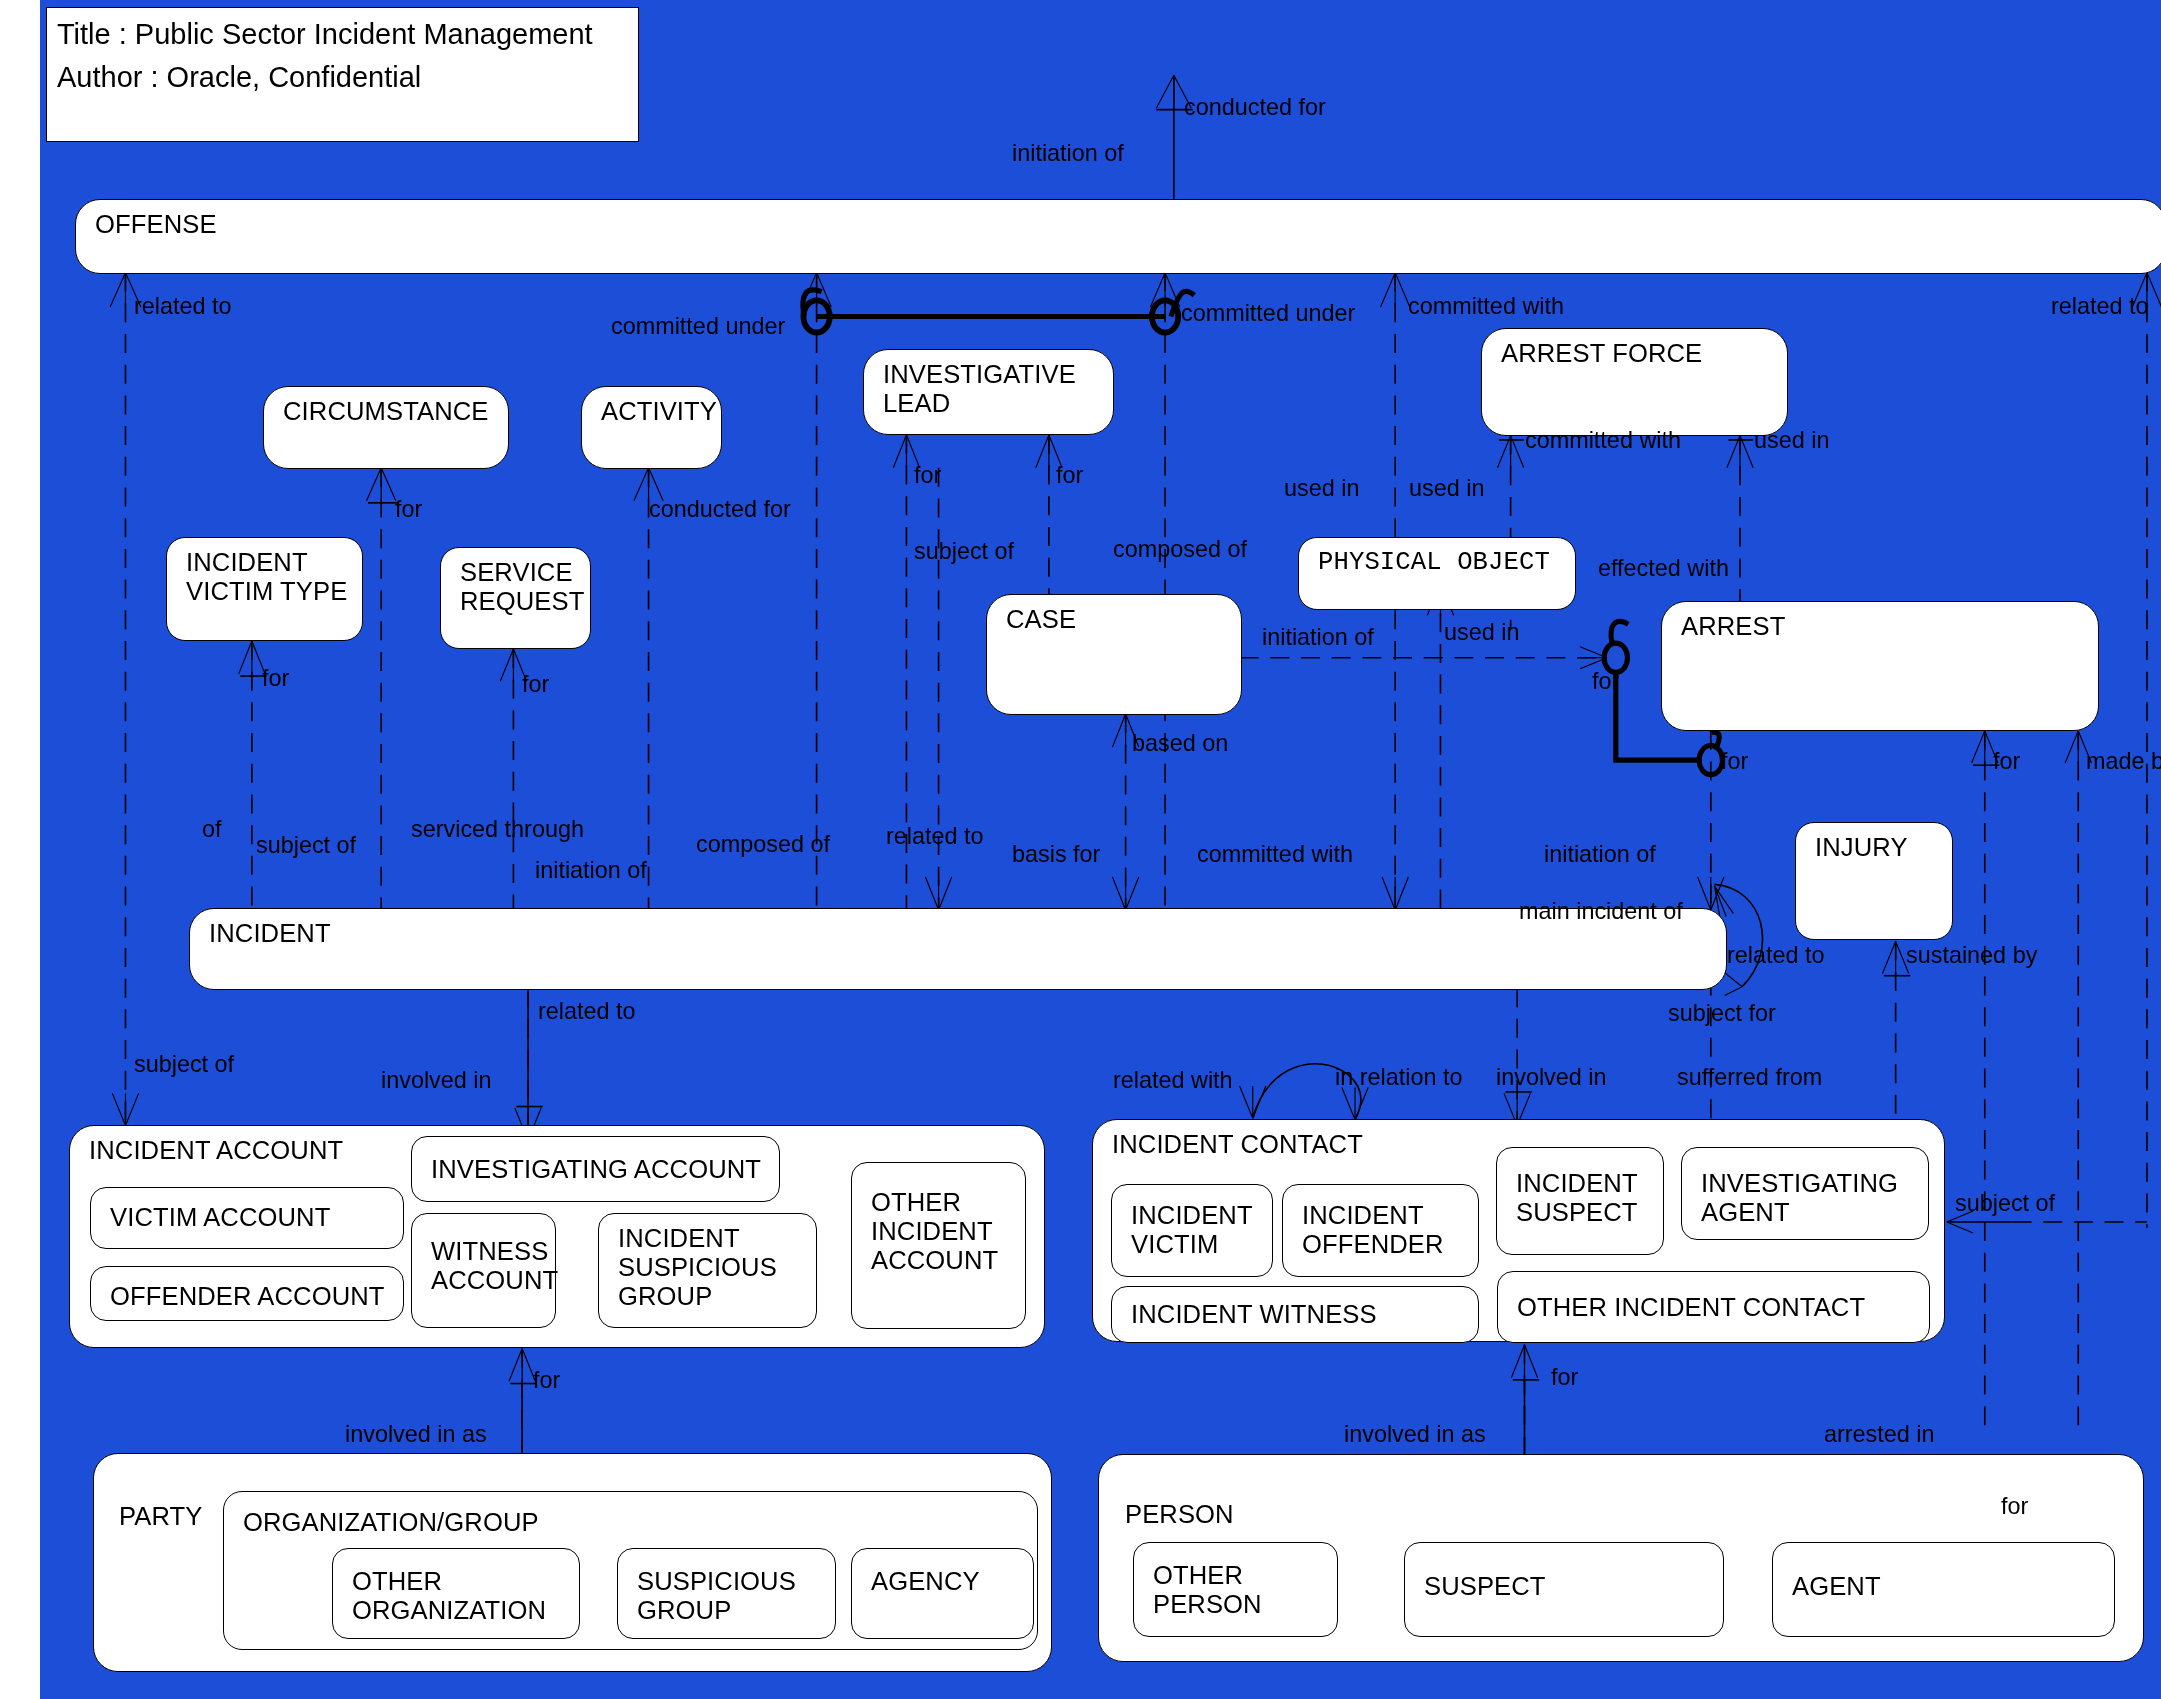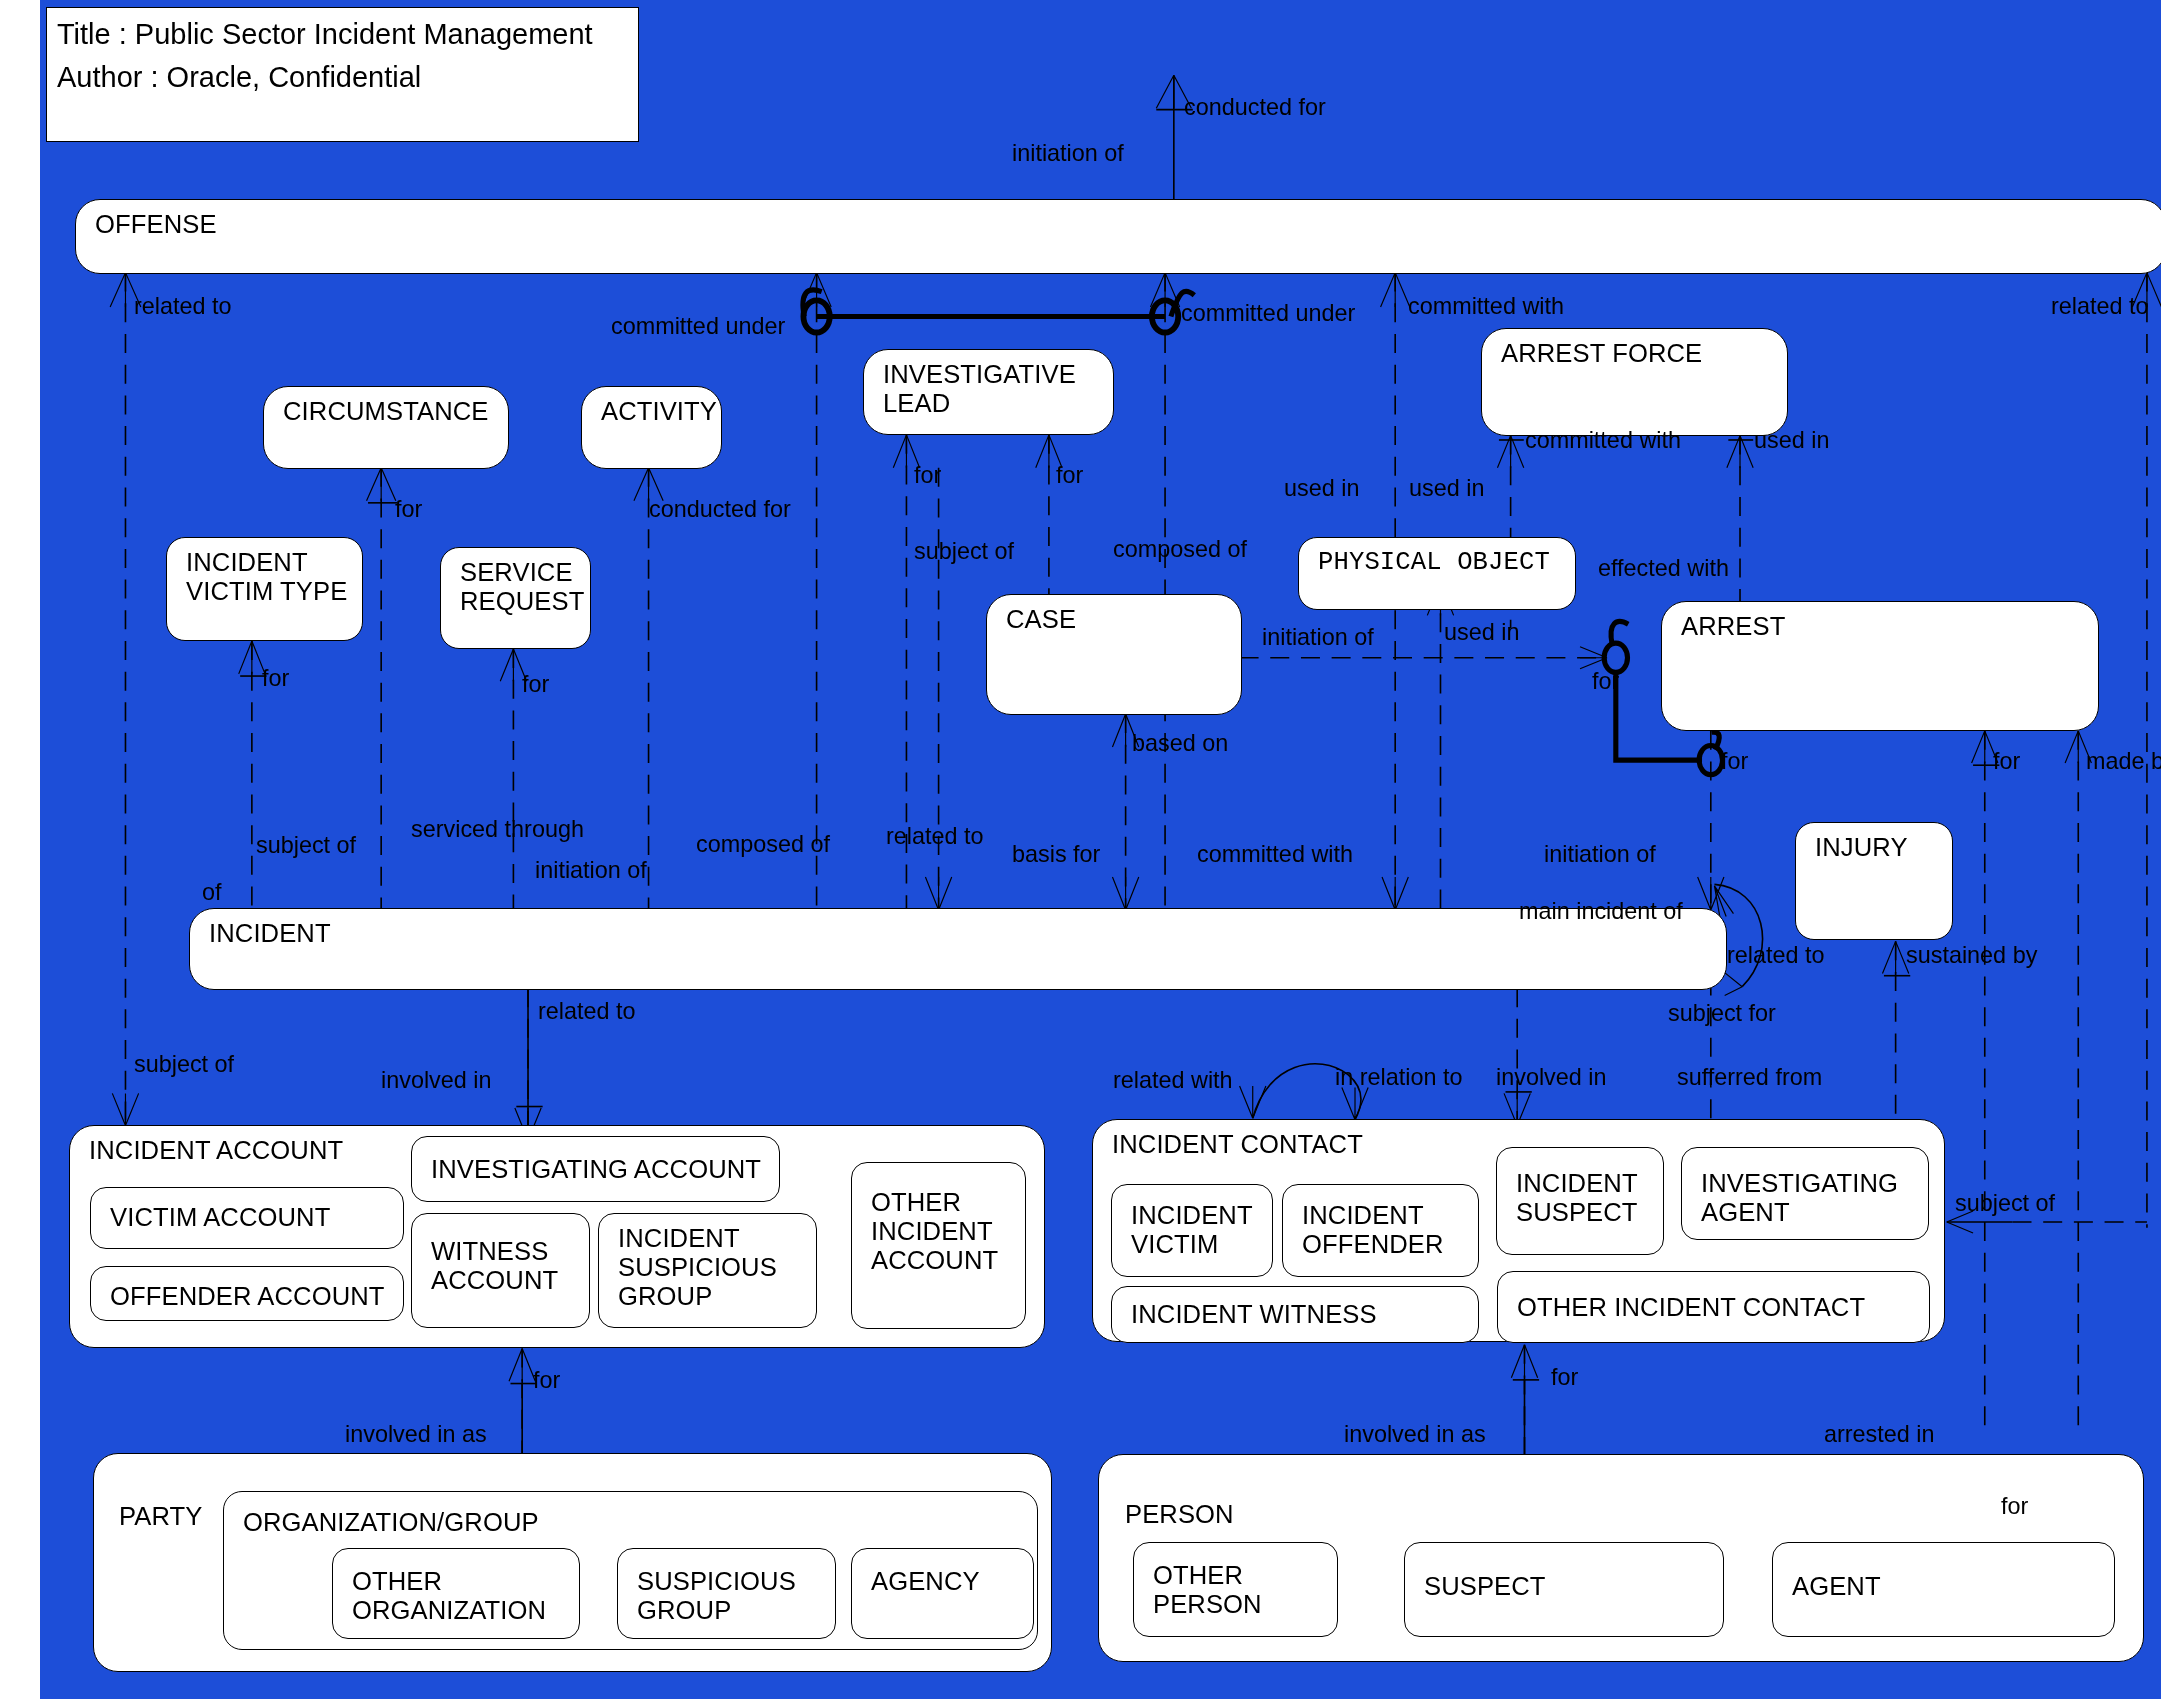--- a/index.html
+++ b/index.html
@@ -259,21 +259,21 @@
   </div>
   <div class="ent tiny" style="left:50px;top:1187px;width:314px;height:62px;">
     <span class="name" style="top:14.6px">VICTIM ACCOUNT</span>
   </div>
   <div class="ent tiny" style="left:50px;top:1266px;width:314px;height:55px;">
     <span class="name" style="top:14.6px">OFFENDER ACCOUNT</span>
   </div>
   <div class="ent tiny" style="left:371px;top:1136px;width:369px;height:66px;">
     <span class="name" style="top:17.5px">INVESTIGATING ACCOUNT</span>
   </div>
-  <div class="ent tiny" style="left:371px;top:1213px;width:179px;height:115px;">
+  <div class="ent tiny" style="left:371px;top:1213px;width:145px;height:115px;">
     <span class="name" style="top:23.4px">WITNESS
 ACCOUNT</span>
   </div>
   <div class="ent tiny" style="left:558px;top:1213px;width:219px;height:115px;">
     <span class="name" style="top:10.2px">INCIDENT
 SUSPICIOUS
 GROUP</span>
   </div>
   <div class="ent tiny" style="left:811px;top:1162px;width:175px;height:167px;">
     <span class="name" style="top:25px">OTHER
@@ -365,21 +365,21 @@
   <span class="lbl" style="left:1558px;top:556px;">effected with</span>
 
   <span class="lbl" style="left:1222px;top:625px;">initiation of</span>
   <span class="lbl" style="left:1404px;top:620px;">used in</span>
   <span class="lbl" style="left:1552px;top:669px;">for</span>
   <span class="lbl" style="left:1092px;top:731px;">based on</span>
   <span class="lbl" style="left:1681px;top:749px;">for</span>
   <span class="lbl" style="left:1953px;top:749px;">for</span>
   <span class="lbl" style="left:2046px;top:749px;">made by</span>
 
-  <span class="lbl" style="left:162px;top:880px;">of</span>
+  <span class="lbl" style="left:162px;top:817px;">of</span>
   <span class="lbl" style="left:216px;top:833px;">subject of</span>
   <span class="lbl" style="left:371px;top:817px;">serviced through</span>
   <span class="lbl" style="left:495px;top:858px;">initiation of</span>
   <span class="lbl" style="left:656px;top:832px;">composed of</span>
   <span class="lbl" style="left:846px;top:824px;">related to</span>
   <span class="lbl" style="left:972px;top:842px;">basis for</span>
   <span class="lbl" style="left:1157px;top:842px;">committed with</span>
   <span class="lbl" style="left:1504px;top:842px;">initiation of</span>
 
   <span class="lbl" style="left:1479px;top:899px;">main incident of</span>

